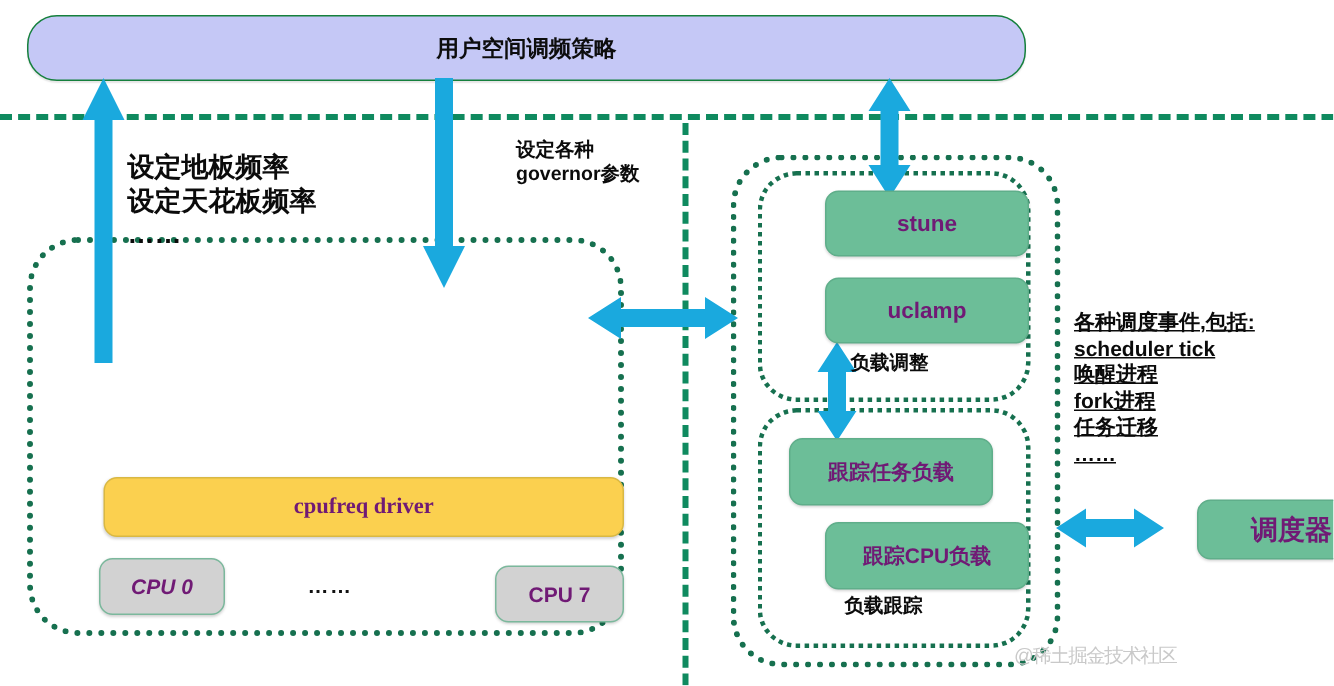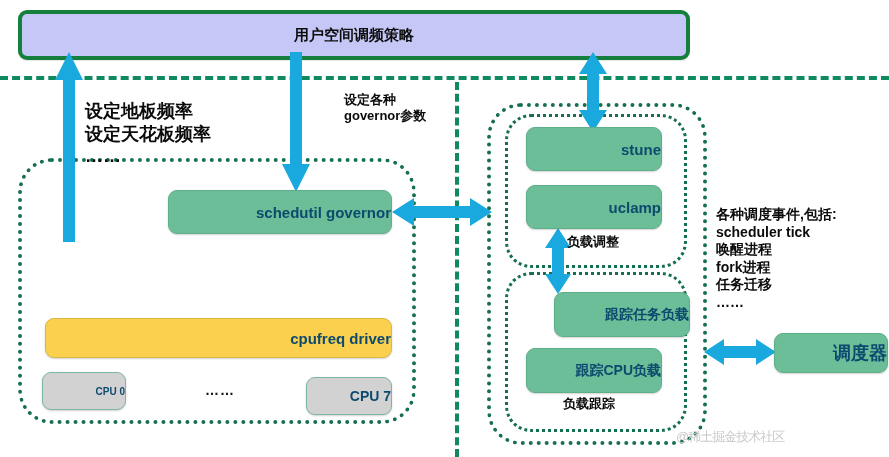--- a/index.html
+++ b/index.html
@@ -17,22 +17,22 @@
     background: #ffffff;
     overflow: hidden;
   }
   .abs { position: absolute; }
 
   
   .banner {
     left: 18px; top: 10px;
     width: 664px; height: 42px;
     background: #c5c8f6;
-    border: 4px solid #15803d;
-    border-radius: 9px;
+    border: 1px solid #15803d;
+    border-radius: 20px;
     display: flex; align-items: center; justify-content: center;
     color: #0d0d0d;
     font-size: 15px;
     font-weight: bold;
     box-shadow: 0 1px 1px rgba(0,0,0,0.10);
   }
 
   
   .hsep {
     left: 0; top: 76px;
@@ -57,58 +57,59 @@
     background: transparent;
   }
 
   #cpufreq-region { left: 18px;  top: 158px; width: 390px; height: 258px; }
   #sched-region   { left: 487px; top: 103px; width: 212px; height: 334px; }
   #uclamp-region  { left: 505px; top: 114px; width: 176px; height: 148px; }
   #loadtrack-region { left: 505px; top: 272px; width: 176px; height: 154px; }
 
   
   .node {
-    display: flex; align-items: center; justify-content: flex-end;
+    display: flex; align-items: center; justify-content: center;
     border-radius: 9px;
     font-weight: bold;
-    color: #0c4a6e;
+    color: #701a75;
     text-align: center;
     box-shadow: 0 1px 2px rgba(0,0,0,0.18);
+    margin-left: 24px;
   }
   .green  { background: #6cbe98; border: 1px solid #5fae8a; }
   .yellow { background: #fbd04f; border: 1px solid #d9b843; }
   .grey   { background: #d2d2d2; border: 1px solid #7bb89c; }
 
   #schedutil   { left: 168px; top: 190px; width: 222px; height: 42px; font-size: 15px; }
   #cpufreq-core{ left: 45px;  top: 262px; width: 345px; height: 41px; font-size: 15px; }
-  #cpufreq-drv { left: 45px;  top: 318px; width: 345px; height: 38px; font-size: 15px; }
-  #cpu0        { left: 42px;  top: 372px; width: 82px;  height: 36px; font-size: 10px; }
+  #cpufreq-drv { left: 45px;  top: 318px; width: 345px; height: 38px; font-size: 15px; font-family: Liberation Serif, serif; }
+  #cpu0        { left: 42px;  top: 372px; width: 82px;  height: 36px; font-size: 14px; font-style: italic; }
   #cpu7        { left: 306px; top: 377px; width: 84px;  height: 36px; font-size: 14px; }
   #cpu-ellipsis{ left: 190px; top: 372px; width: 60px;  height: 36px;
                  display:flex; align-items:center; justify-content:center;
                  font-size: 14px; font-weight: bold; color:#111; letter-spacing:1px; }
 
   #stune       { left: 526px; top: 127px; width: 134px; height: 42px; font-size: 15px; }
   #uclamp      { left: 526px; top: 185px; width: 134px; height: 42px; font-size: 15px; }
-  #track-task  { left: 554px; top: 292px; width: 134px; height: 43px; font-size: 14px; font-family: Liberation Mono, monospace; }
+  #track-task  { left: 502px; top: 292px; width: 134px; height: 43px; font-size: 14px; font-family: Liberation Mono, monospace; }
   #track-cpu   { left: 526px; top: 348px; width: 134px; height: 43px; font-size: 14px; }
   #scheduler   { left: 774px; top: 333px; width: 100px; height: 38px; font-size: 18px; padding-left: 12px; }
 
   
   .label {
     color: #0b0b0b;
     font-weight: bold;
     line-height: 1.25;
     white-space: pre-line;
   }
   #label-floor    { left: 85px;  top: 100px; font-size: 18px; }
   #label-governor { left: 327px; top: 92px;  font-size: 13px; margin-left: 17px; }
   #label-loadadj  { left: 567px; top: 234px; font-size: 13px; }
   #label-loadtrack{ left: 563px; top: 396px; font-size: 13px; }
-  #label-events   { left: 716px; top: 206px; font-size: 14px; }
+  #label-events   { left: 716px; top: 206px; font-size: 14px; text-decoration: underline; }
 
   
   .arrow { position: absolute; }
   .arrow svg { display: block; }
 
   
   #watermark {
     left: 676px; top: 428px;
     font-size: 13px;
     color: #c9c9c9;
@@ -163,23 +164,20 @@
       <polygon points="14,0 27,20 20,20 20,46 27,46 14,66 1,46 8,46 8,20 1,20" fill="#1aa9de"></polygon>
     </svg>
   </div>
 
   <div class="arrow" style="left:704px; top:338px;">
     <svg width="72" height="28" viewBox="0 0 72 28">
       <polygon points="0,14 20,1 20,8 52,8 52,1 72,14 52,27 52,20 20,20 20,27" fill="#1aa9de"></polygon>
     </svg>
   </div>
 
-  <div class="abs node green" id="schedutil">
-    <span>schedutil governor</span>
-  </div>
 
 
   <div class="abs node yellow" id="cpufreq-drv">
     <span>cpufreq driver</span>
   </div>
 
   <div class="abs node grey" id="cpu0">
     <span>CPU 0</span>
   </div>
 

